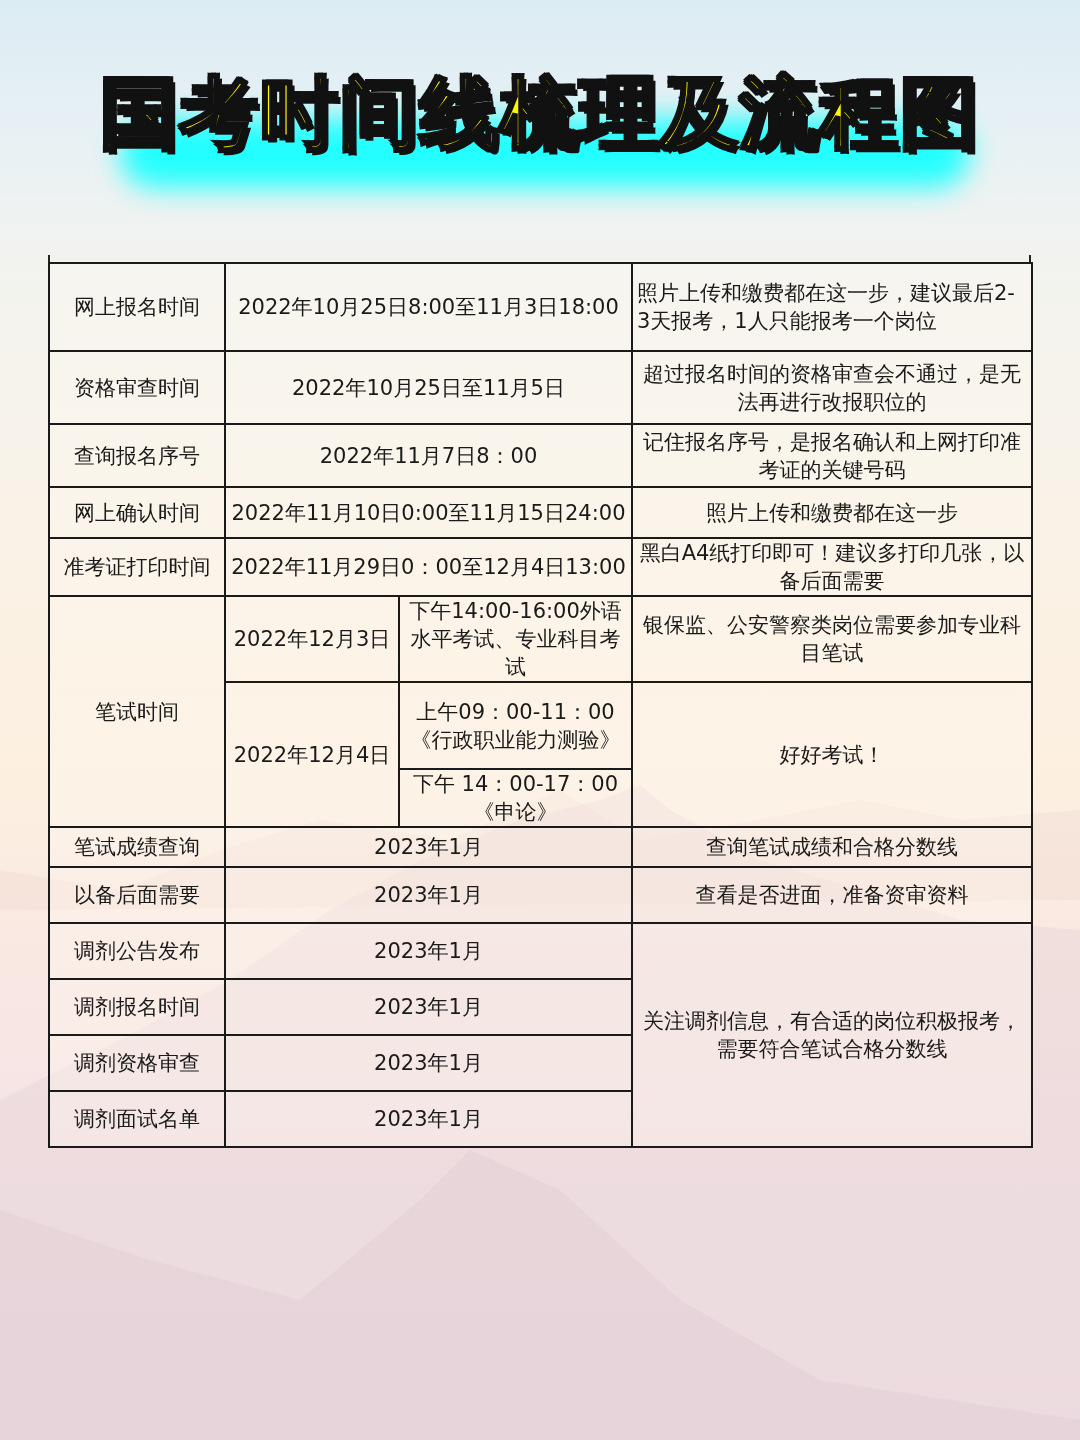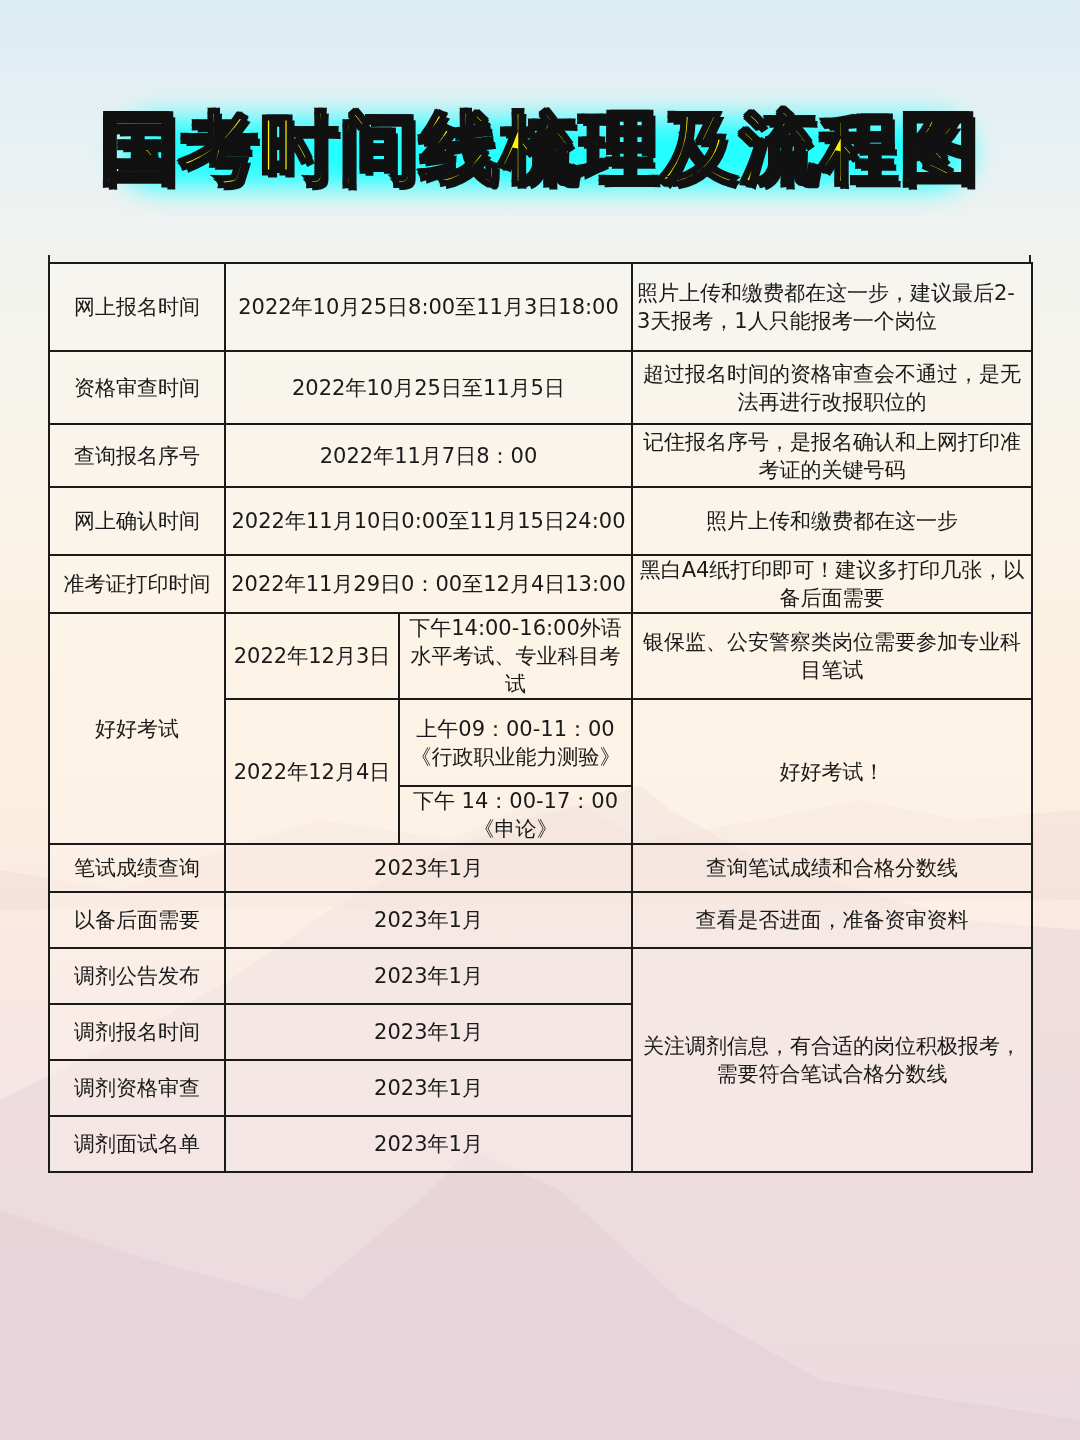--- a/index.html
+++ b/index.html
@@ -16,21 +16,20 @@
       position: absolute; left: 120px; top: 78px; width: 850px; height: 70px;
       background: #19ffff; border-radius: 40px;
       filter: blur(14px); opacity: 0.95;
     }
     .title {
       position: absolute; left: 0; top: 22px; width: 1080px; text-align: center;
       font-family: "DejaVu Sans", sans-serif; font-weight: bold;
       font-size: 78px; letter-spacing: 2px; color: #fff700;
       -webkit-text-stroke: 3px #111;
       text-shadow: 4px 4px 0 #111, -2px -2px 0 #111, 2px -2px 0 #111, -2px 2px 0 #111;
-      margin-top: 35px;
     }
     .edge-tick { position: absolute; width: 2px; height: 8px; background: #222; top: 255px; }
     table.timeline {
       position: absolute; left: 48px; top: 262px; width: 983px;
       border-collapse: collapse; table-layout: fixed;
       background: rgba(255,250,240,0.35);
     }
     table.timeline td {
       border: 2px solid #1a1a1a; text-align: center; vertical-align: middle;
       font-size: 21px; color: #1a1a1a; line-height: 28px; padding: 0 4px;
@@ -71,47 +70,47 @@
     <tr style="height:73px">
       <td class="lbl">资格审查时间</td>
       <td colspan="2">2022年10月25日至11月5日</td>
       <td class="note">超过报名时间的资格审查会不通过，是无法再进行改报职位的</td>
     </tr>
     <tr style="height:63px">
       <td class="lbl">查询报名序号</td>
       <td colspan="2">2022年11月7日8：00</td>
       <td class="note">记住报名序号，是报名确认和上网打印准考证的关键号码</td>
     </tr>
-    <tr style="height:68px">
+    <tr style="height:51px">
       <td class="lbl">网上确认时间</td>
       <td colspan="2">2022年11月10日0:00至11月15日24:00</td>
       <td class="note">照片上传和缴费都在这一步</td>
     </tr>
     <tr style="height:56px">
       <td class="lbl" style="padding:0">准考证打印时间</td>
       <td colspan="2">2022年11月29日0：00至12月4日13:00</td>
       <td class="note">黑白A4纸打印即可！建议多打印几张，以备后面需要</td>
     </tr>
 
     <tr style="height:84px">
-      <td class="lbl" rowspan="3">好好考试</td>
+      <td class="lbl" rowspan="3">笔试时间</td>
       <td>2022年12月3日</td>
       <td>下午14:00-16:00外语水平考试、专业科目考试</td>
       <td class="note">银保监、公安警察类岗位需要参加专业科目笔试</td>
     </tr>
     <tr style="height:87px">
       <td rowspan="2">2022年12月4日</td>
       <td>上午09：00-11：00《行政职业能力测验》</td>
       <td class="note" rowspan="2">好好考试！</td>
     </tr>
     <tr style="height:56px">
       <td>下午 14：00-17：00《申论》</td>
     </tr>
 
-    <tr style="height:48px">
+    <tr style="height:40px">
       <td class="lbl">笔试成绩查询</td>
       <td colspan="2">2023年1月</td>
       <td class="note">查询笔试成绩和合格分数线</td>
     </tr>
     <tr style="height:56px">
       <td class="lbl">以备后面需要</td>
       <td colspan="2">2023年1月</td>
       <td class="note">查看是否进面，准备资审资料</td>
     </tr>
 

